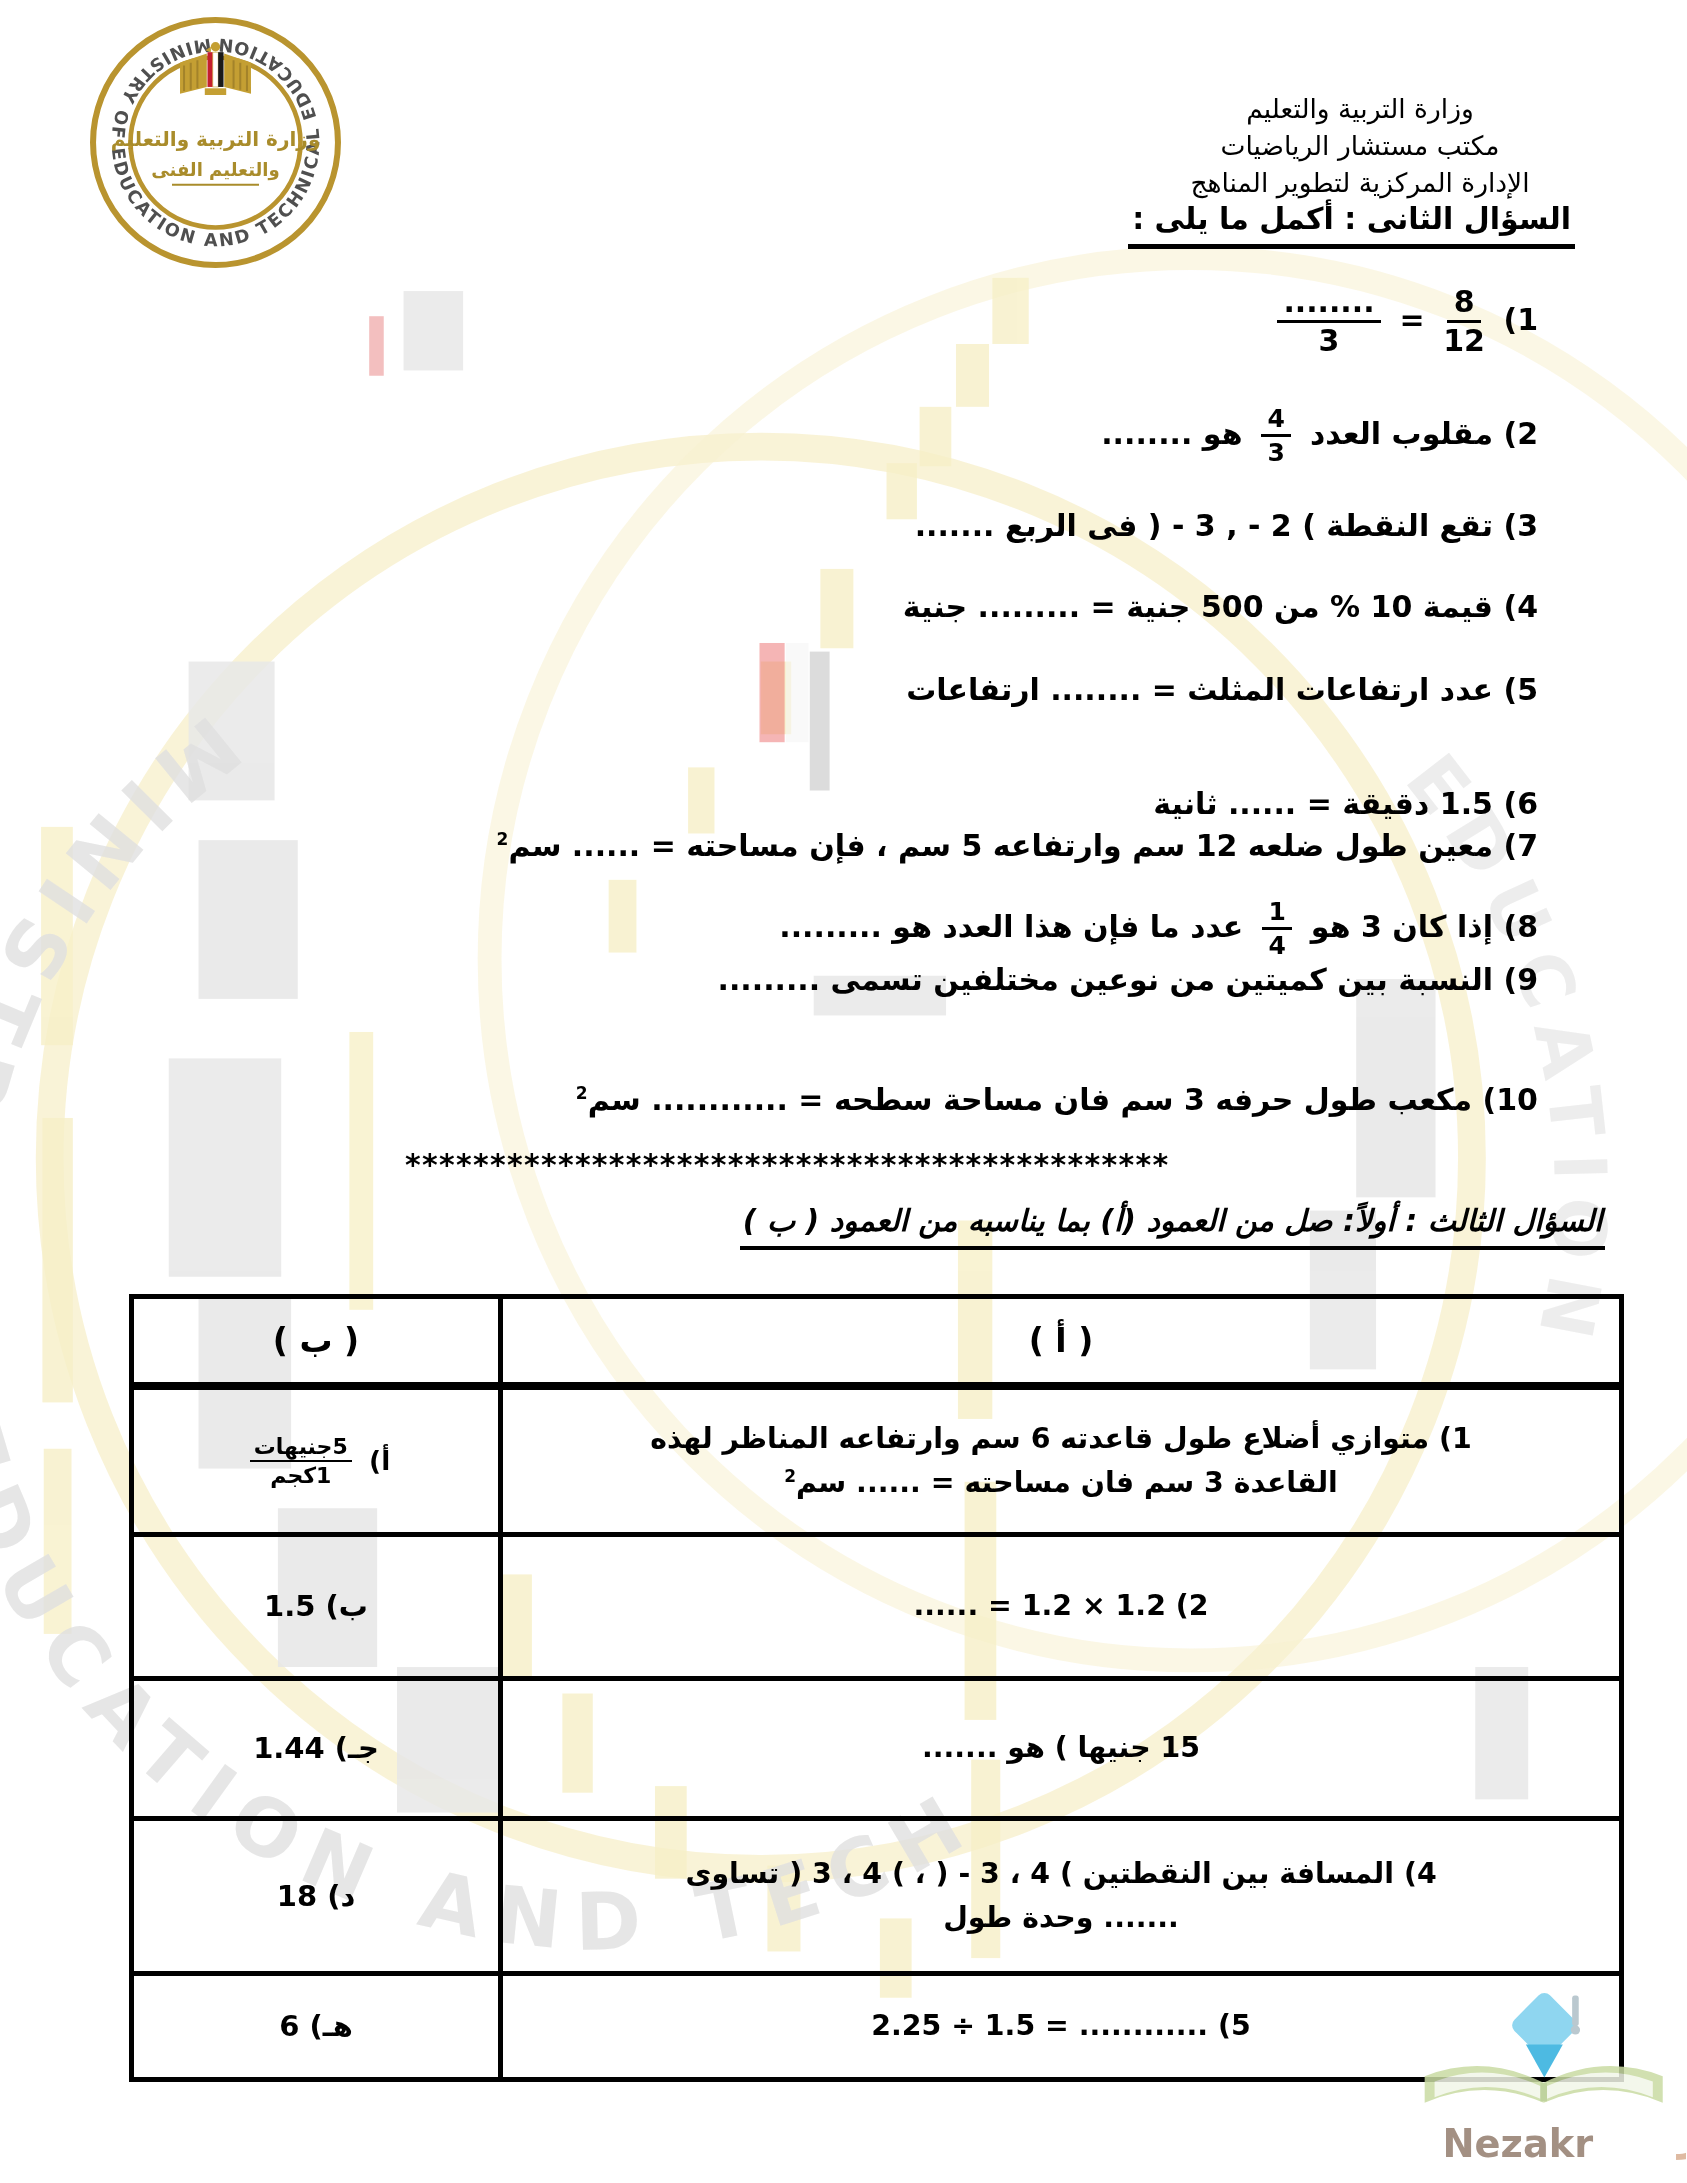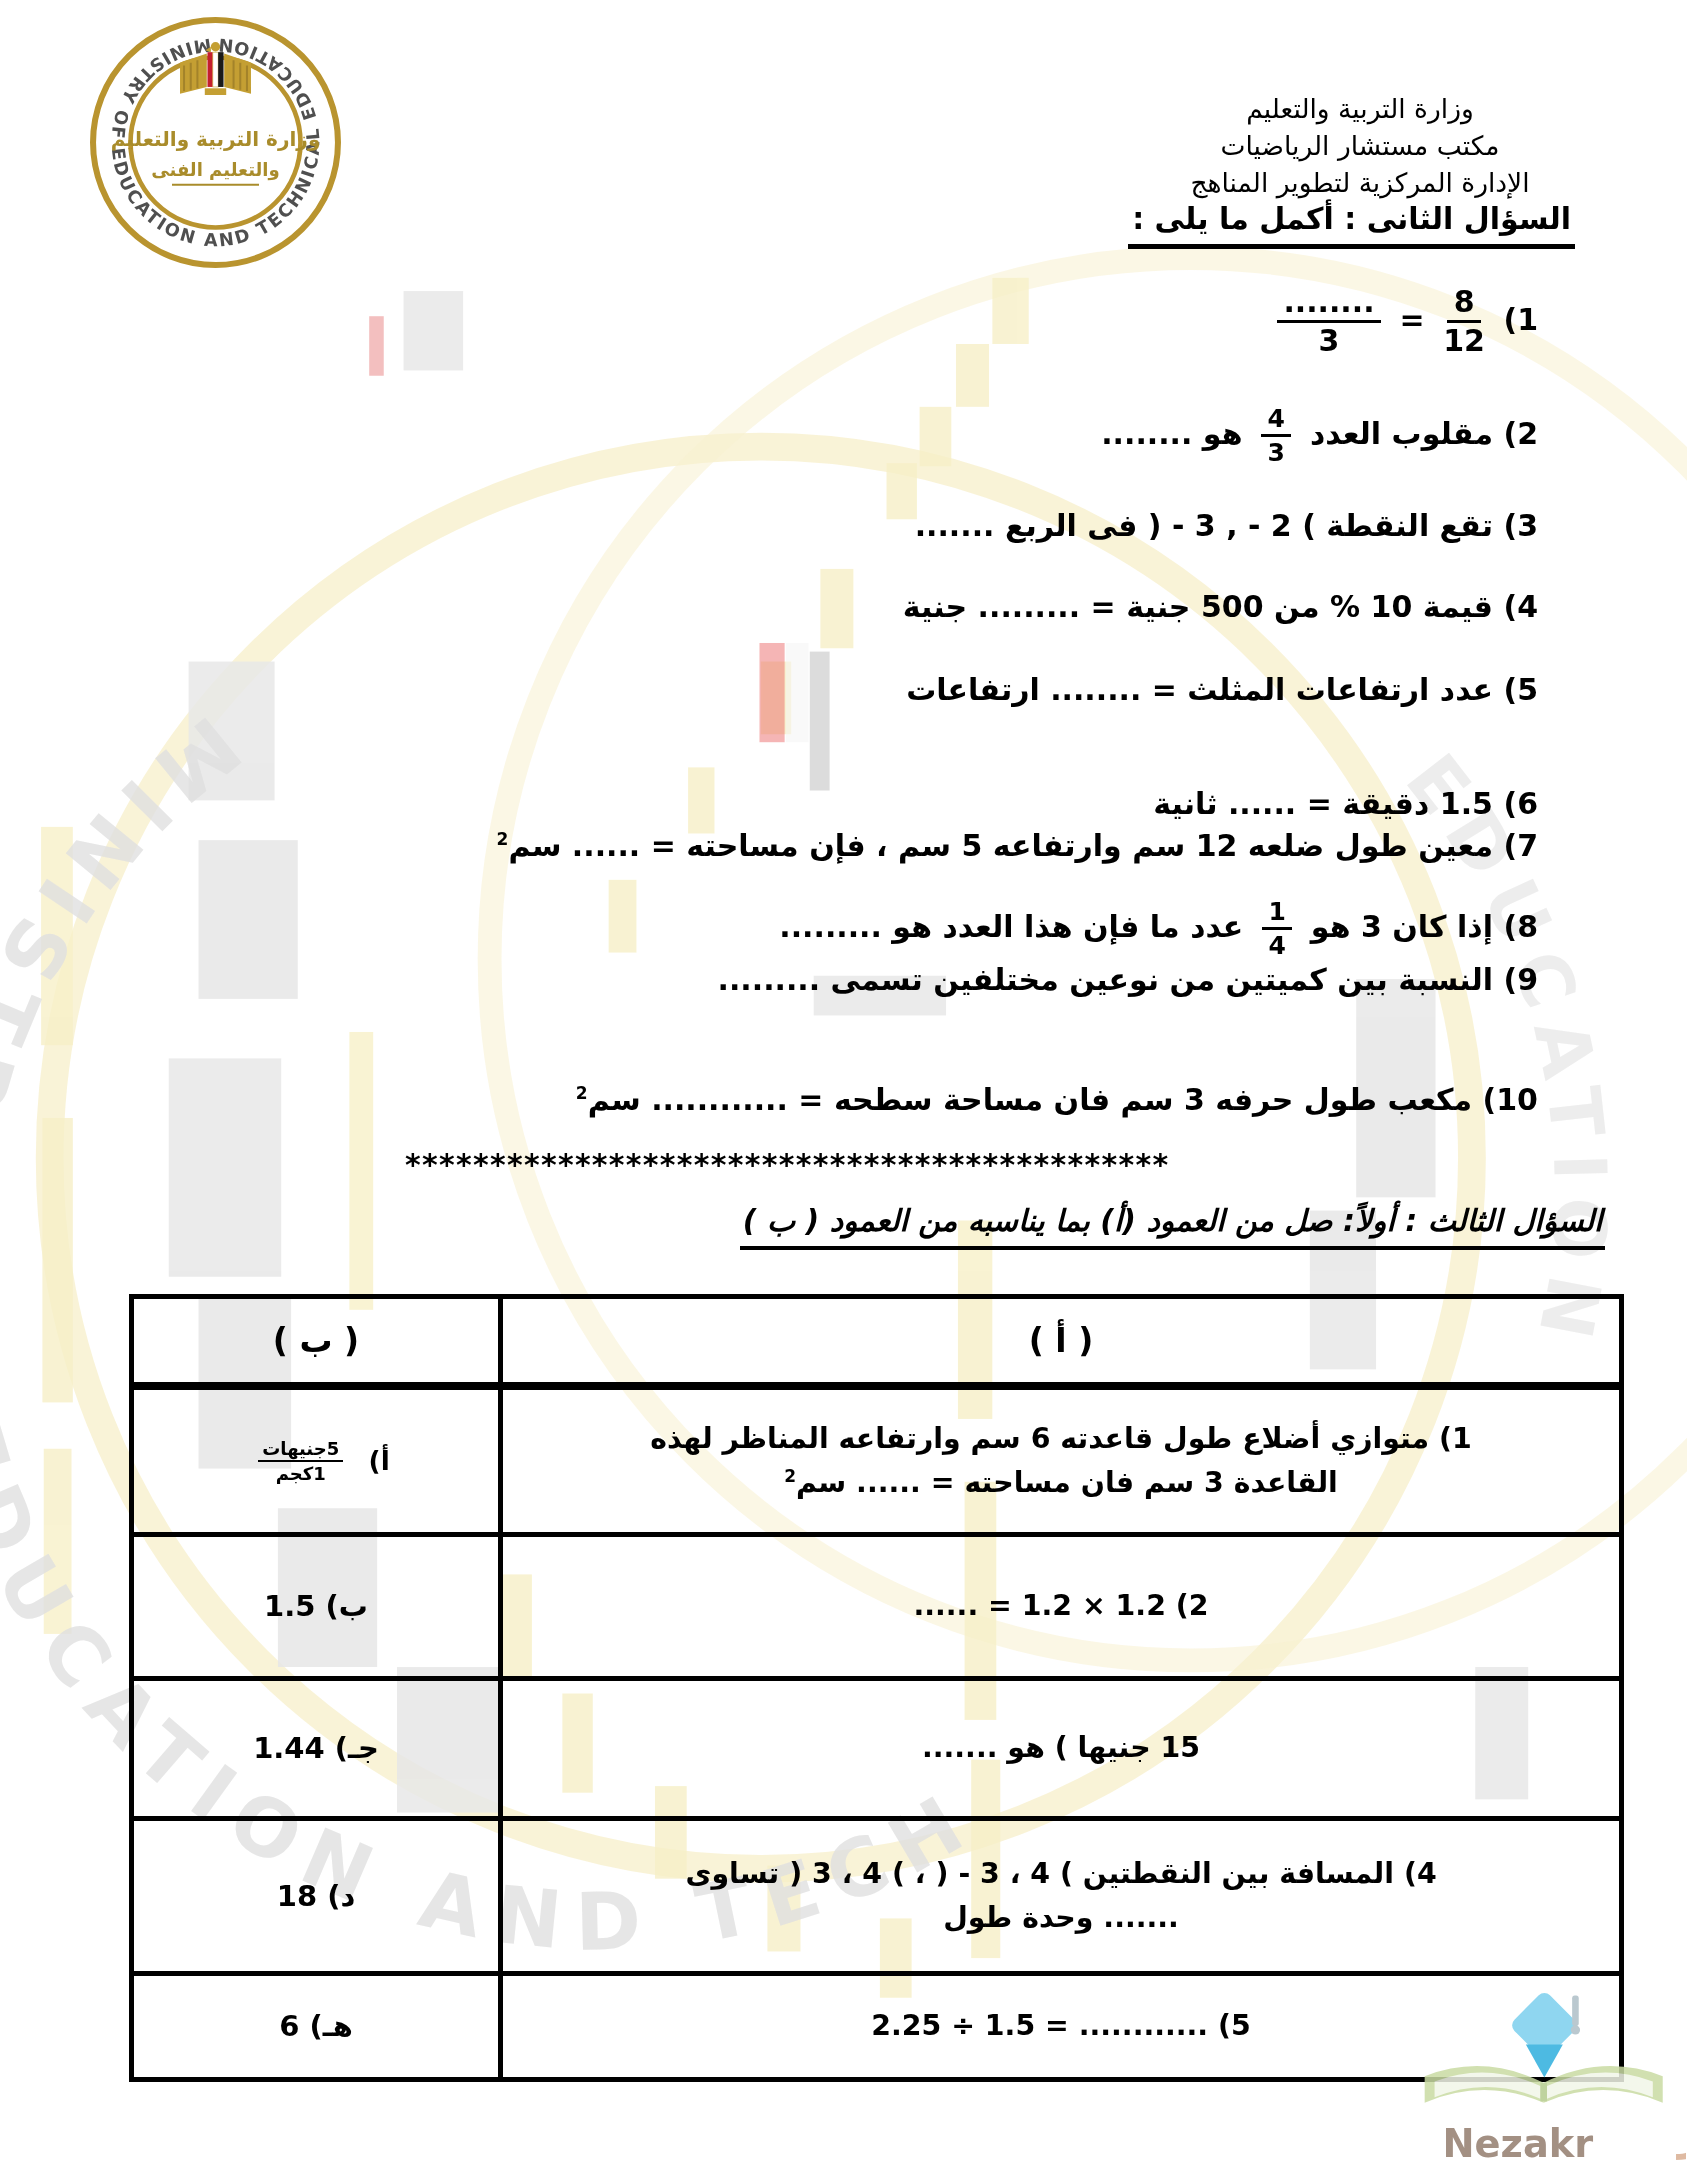--- a/index.html
+++ b/index.html
@@ -36,21 +36,21 @@
        border:5.3px solid #000;}
   .cell{display:flex;flex-direction:column;align-items:center;justify-content:center;
         text-align:center;font-weight:bold;font-size:28.4px;line-height:1.55;padding:2.6px 10.6px;direction:rtl;}
   .cA{border-left:5.3px solid #000;}
   .rt{border-top:5.3px solid #000;}
   .ht{border-top:8.6px solid #000 !important;}
   .hcell{font-size:33px;}
   .bcell{font-size:29px;}
   .bwrap{display:flex;flex-direction:row;align-items:center;gap:9.3px;direction:rtl;}
   .bwrap .lbl{font-size:26.5px;}
-  .bwrap .fr{font-size:18px;margin:16px;}
+  .bwrap .fr{font-size:22px;margin:8px;}
   .bwrap .fr .n{border-bottom:2.6px solid #000;padding:0 4px 1.3px 4px;}
   .cline{white-space:nowrap;}
 
   
   .seal{position:absolute;left:85px;top:12px;z-index:3;}
   .nez{position:absolute;left:1408px;top:1977px;z-index:4;}
 </style>
 </head>
 <body>
 

